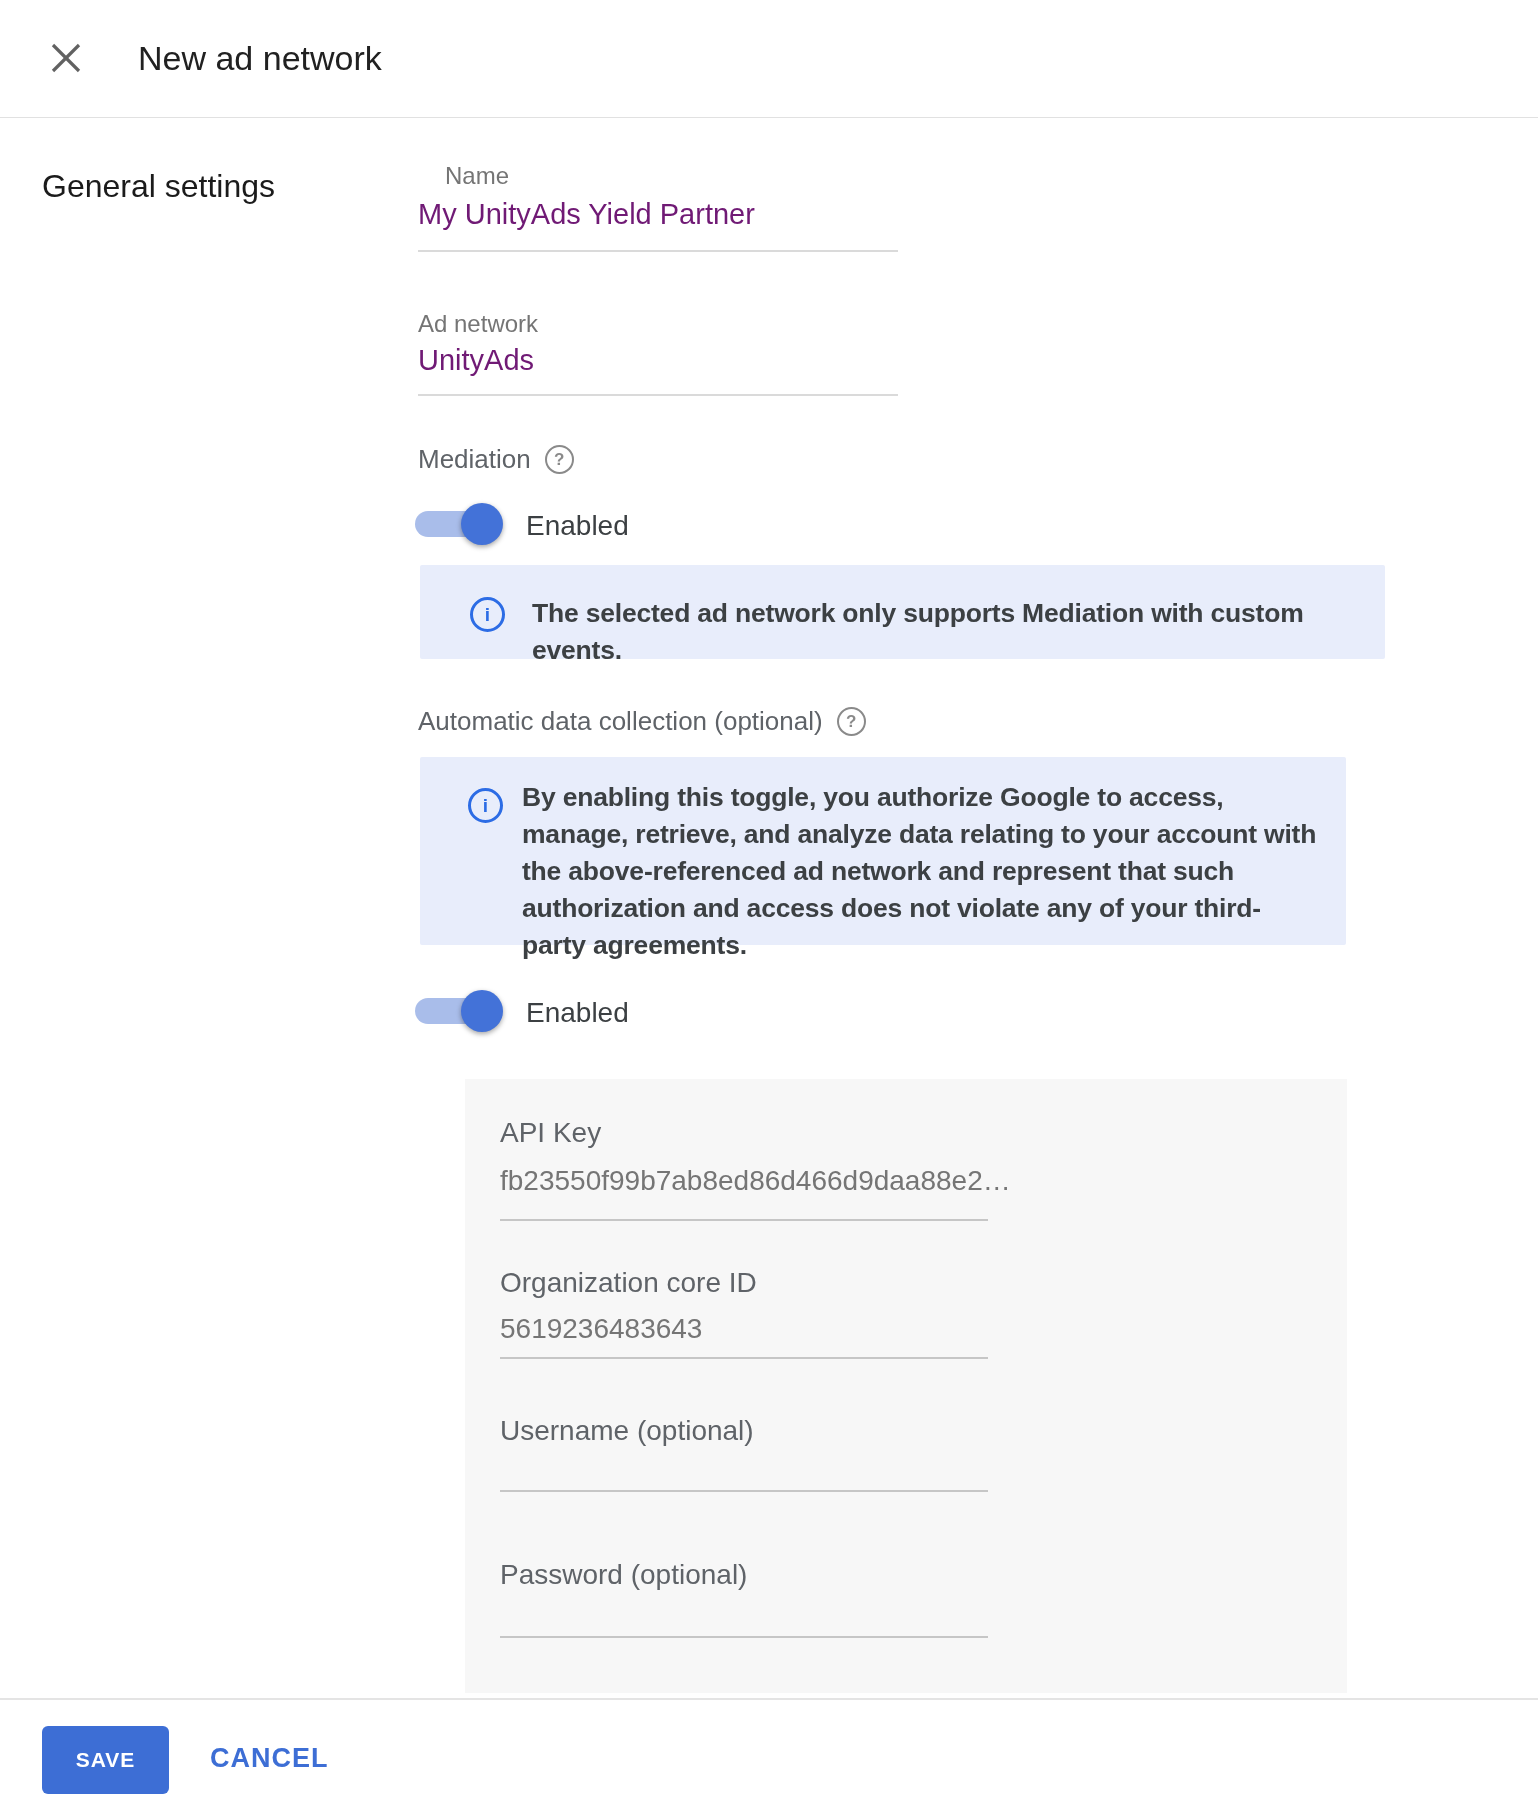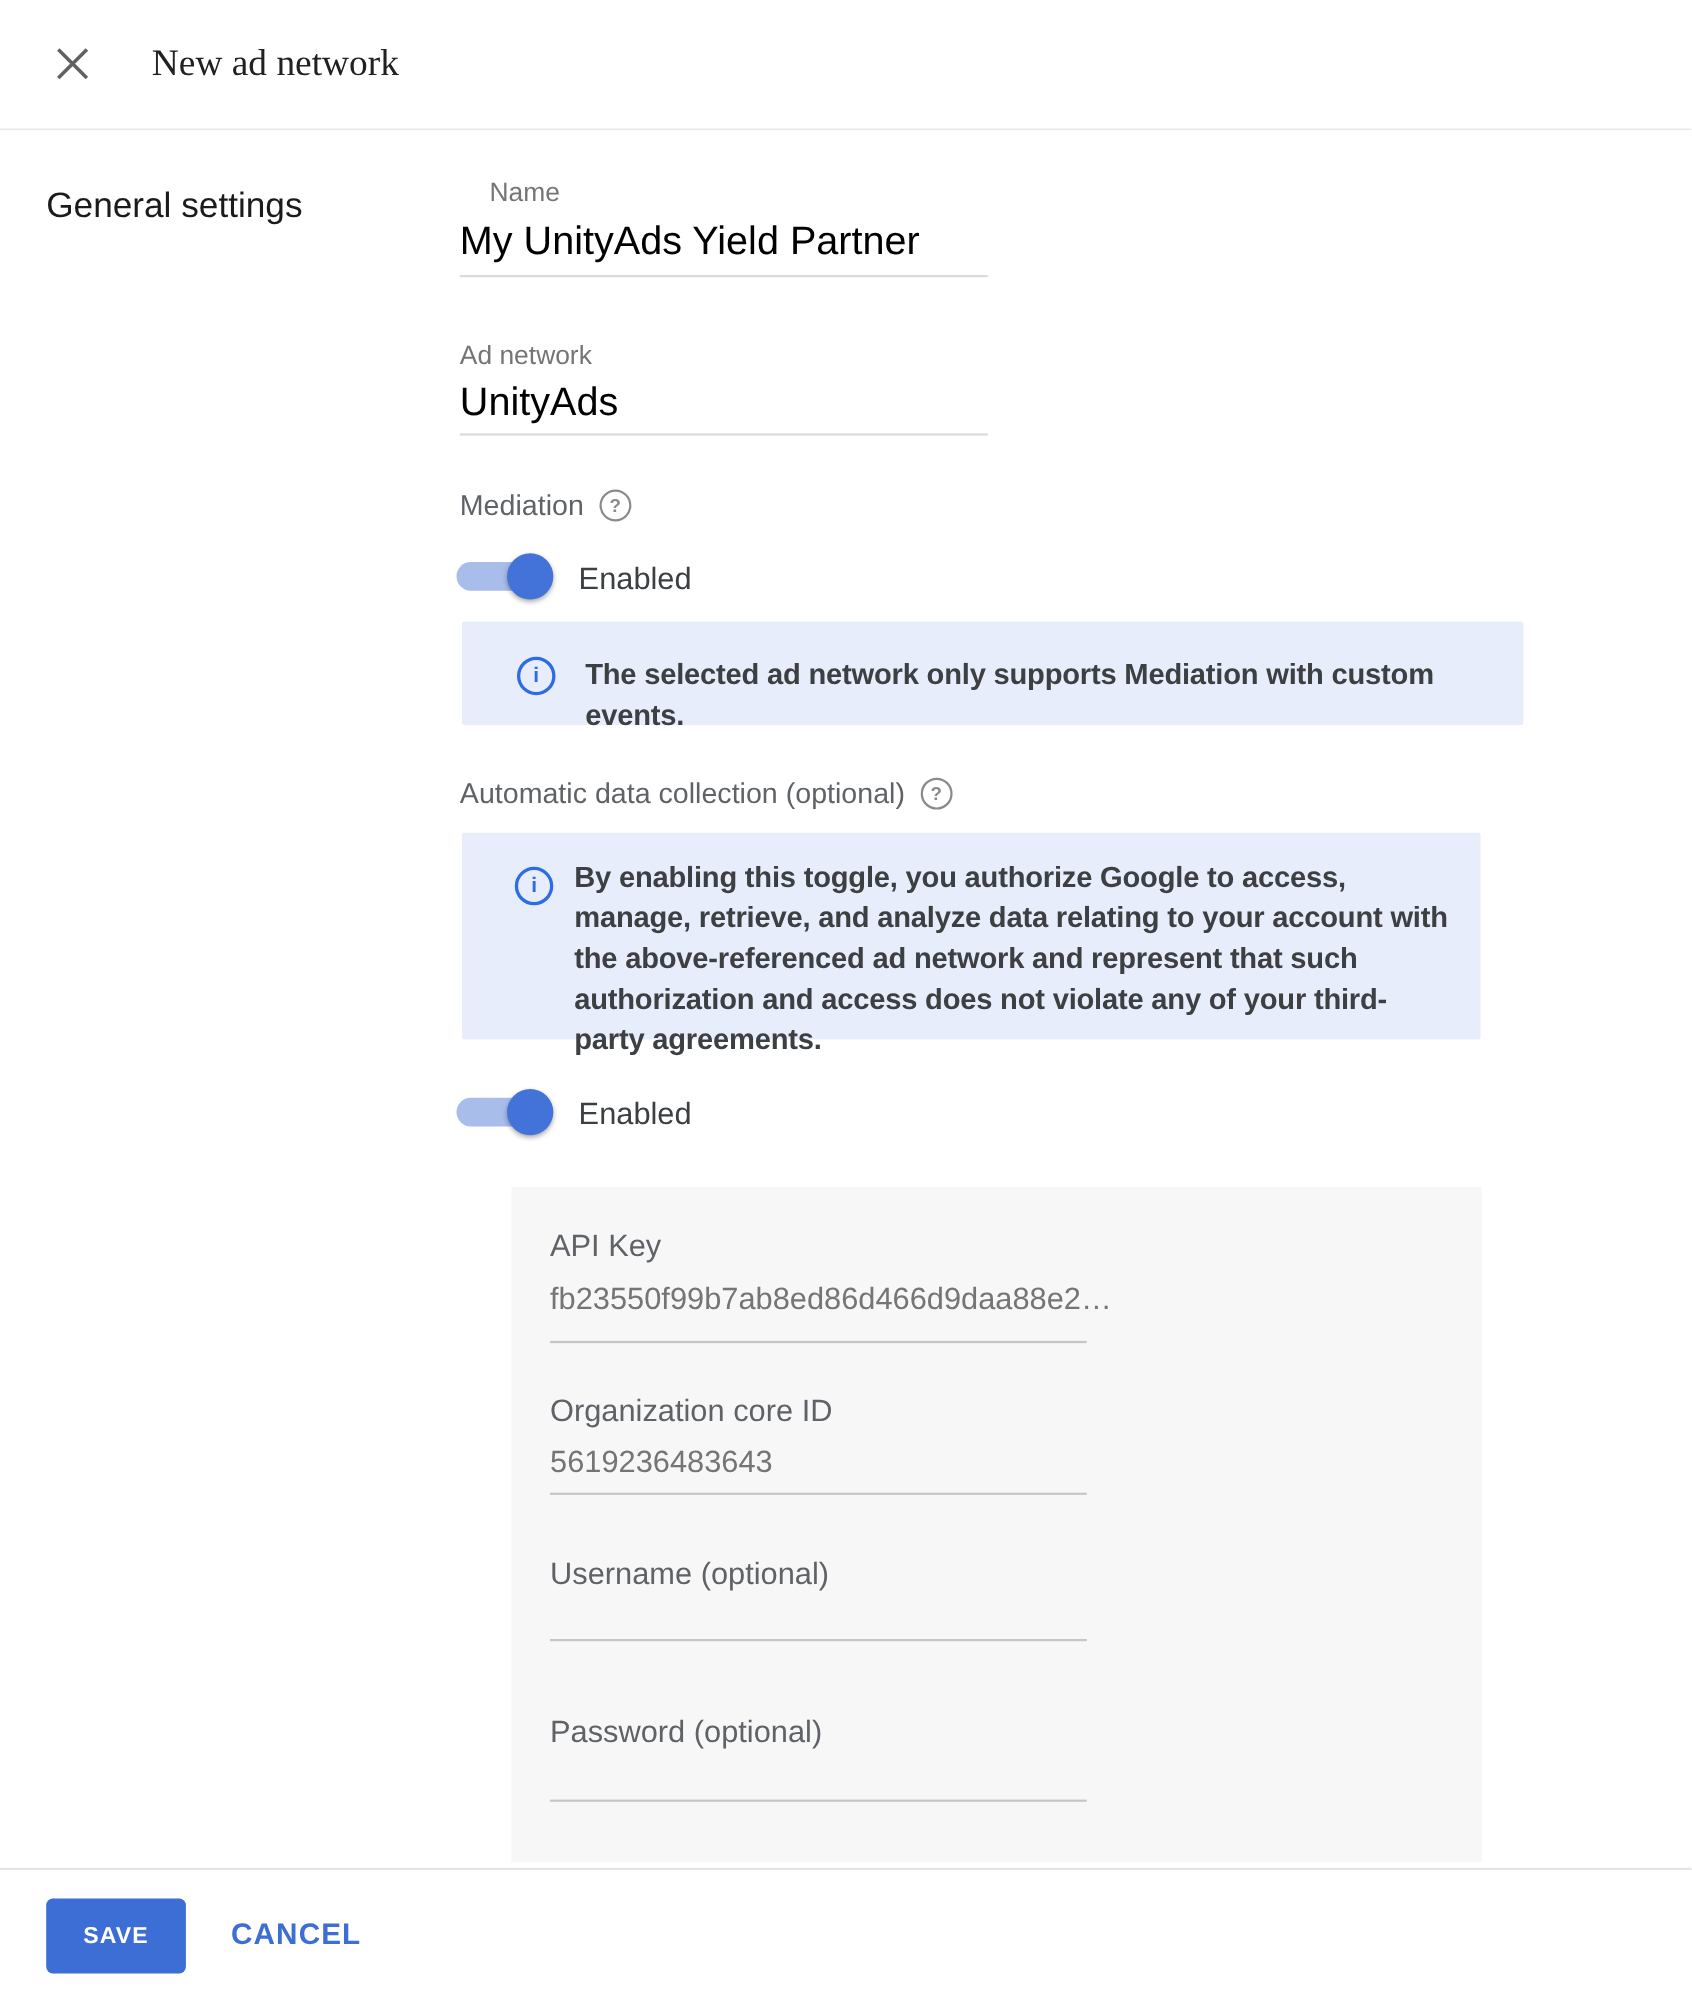--- a/index.html
+++ b/index.html
@@ -2,27 +2,27 @@
 <html><head>
 <meta charset="utf-8">
 <style>
   html,body{margin:0;padding:0;background:#fff;}
   #page{position:relative;width:1538px;height:1818px;background:#ffffff;
         font-family:"Liberation Sans", sans-serif;color:#202124;overflow:hidden;}
   .abs{position:absolute;}
 
   
   .close-btn{left:42px;top:34px;width:48px;height:48px;cursor:pointer;}
-  .page-title{left:138px;top:36px;font-size:34px;line-height:44px;color:#212121;font-family:Liberation Serif, serif;}
+  .page-title{left:138px;top:36px;font-size:34px;line-height:44px;color:#212121;}
   .header-divider{left:0;top:117px;width:1538px;height:1px;background:#e1e1e1;}
 
   .section-title{left:42px;top:168px;font-size:32px;color:#1b1b1b;}
 
   .field-label{font-size:24px;color:#757575;}
-  .field-value{font-size:36px;color:#000000;}
+  .field-value{font-size:29px;color:#701a75;}
   .underline{height:2px;background:#dadada;width:480px;left:418px;}
 
   .sub-label{font-size:26px;color:#5f6368;display:flex;align-items:center;gap:14px;}
   .help-icon{display:inline-flex;align-items:center;justify-content:center;
              width:25px;height:25px;border:2px solid #8a8a8a;border-radius:50%;
              color:#8a8a8a;font-size:17px;font-weight:bold;line-height:1;}
 
   
   .toggle{width:88px;height:44px;cursor:pointer;}
   .toggle-track{position:absolute;left:0;top:9px;width:85px;height:26px;border-radius:13px;background:#a9bdea;}

